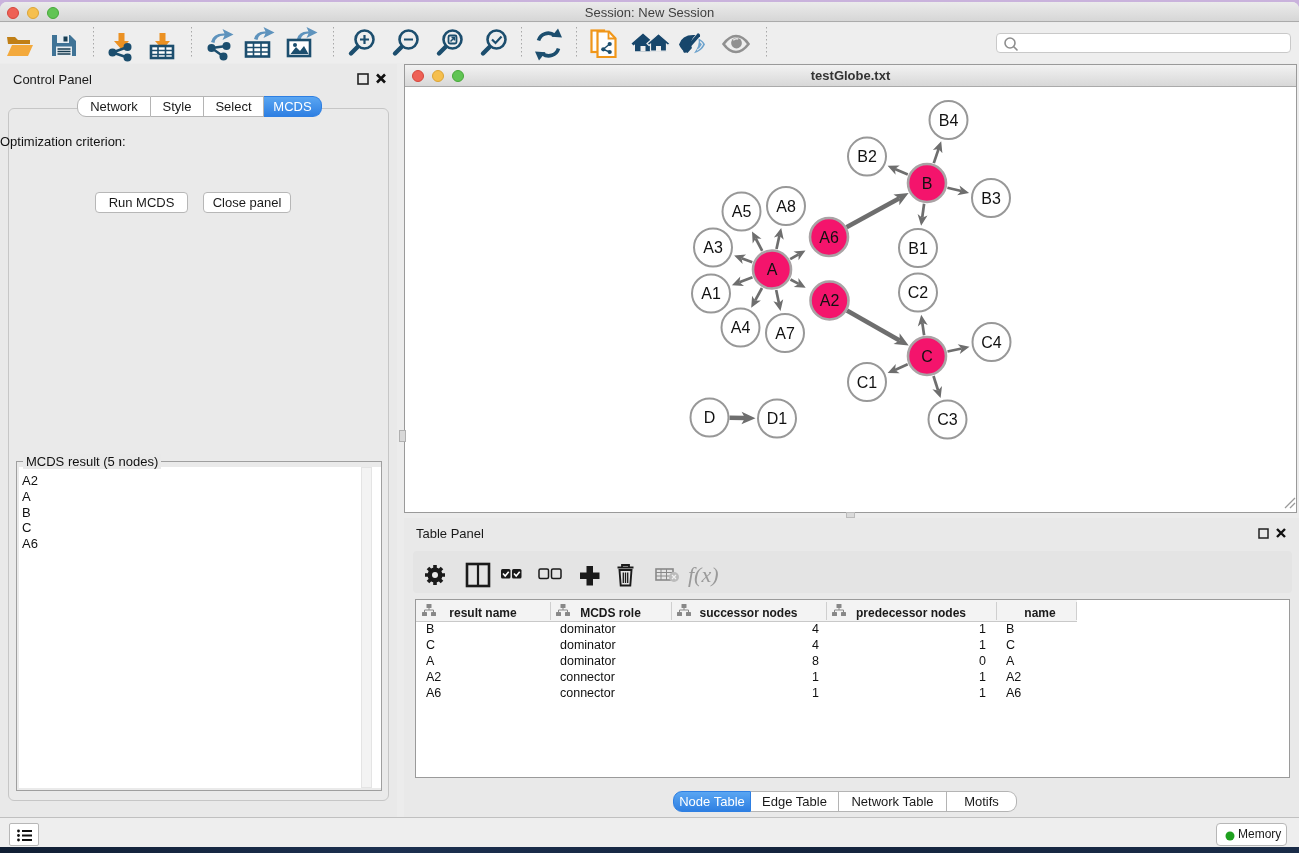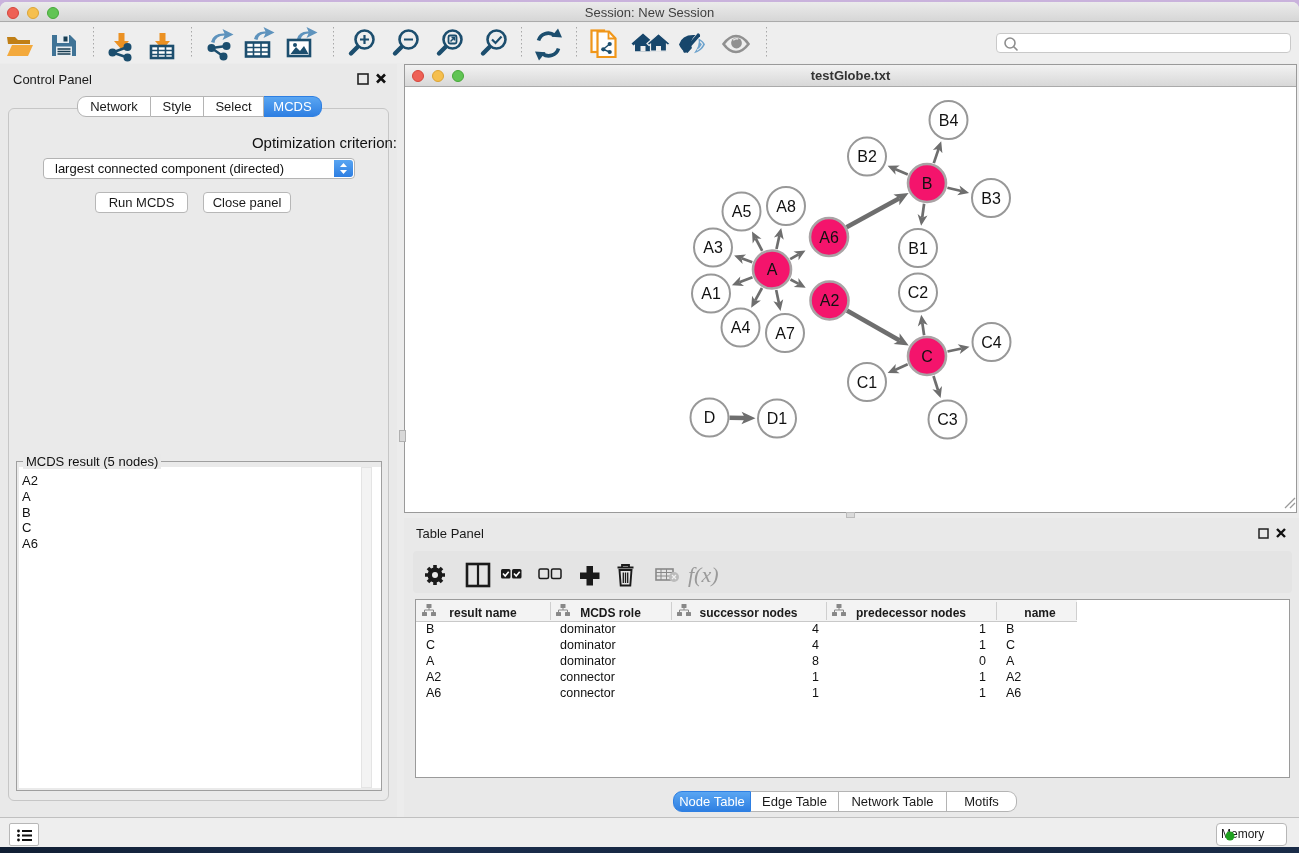--- a/index.html
+++ b/index.html
@@ -160,29 +160,21 @@
           <rect x="1" y="1" width="10" height="10" fill="none" stroke="#222" stroke-width="1.6"></rect>
           <path d="M20 1.5 l8 8 M28 1.5 l-8 8" stroke="#111" stroke-width="2.6"></path>
         </svg>
 <div class="tabrow" style="left:77px;top:32px">
  <div class="tab first" style="width:74px">Network</div>
  <div class="tab" style="width:53px">Style</div>
  <div class="tab" style="width:60px">Select</div>
  <div class="tab last sel" style="width:58px">MCDS</div>
 </div>
 <div id="ctrlinner"></div>
-<div class="abs" style="left:0;top:70px;width:397px;text-align:right;font-size:15px;color:#111">Optimization criterion:</div>
-<div class="abs" style="left:43px;top:94px;width:312px;height:21px;background:#fff;border:1px solid #b3b3b3;border-radius:4px">
- <div class="abs" style="left:11px;top:2px;font-size:13px;color:#111">largest connected component (directed)</div>
- <div class="abs" style="right:1px;top:1px;width:19px;height:17px;background:linear-gradient(#59a5f2,#2d7ee2);border-radius:0 3px 3px 0">
-  <svg width="19" height="17">
-              <path d="M9.5 3 l3.5 4 h-7 Z M9.5 14 l3.5 -4 h-7 Z" fill="#fff"></path>
-            </svg>
- </div>
-</div>
+<div class="abs" style="left:0;top:70px;width:397px;text-align:left;font-size:13px;color:#111">Optimization criterion:</div>
 <div class="btn" style="left:95px;top:128px;width:93px;height:21px;line-height:19px">Run MCDS</div>
 <div class="btn" style="left:203px;top:128px;width:88px;height:21px;line-height:19px">Close panel</div>
 <div class="abs" style="left:16px;top:397px;width:366px;height:330px;border:1px solid #9f9f9f">
  <div class="abs" style="left:2px;top:5px;width:362px;height:321px;background:#fff"></div>
  <div class="abs" style="left:344px;top:5px;width:11px;height:321px;background:#f3f3f3;border:1px solid #e4e4e4"></div>
  <div class="abs" style="left:6px;top:-8px;background:#e9e9e9;padding:0 3px;font-size:13px;color:#111">MCDS result (5 nodes)</div>
  <div class="abs" style="left:5px;top:11px;font-size:13px;color:#111;line-height:15.8px">A2<br>A<br>B<br>C<br>A6</div>
 </div>
 </div>
  <div id="netwin">
@@ -398,21 +390,21 @@
             <g stroke="#111" stroke-width="2">
               <path d="M12 7 h10 M12 11.5 h10 M12 16 h10"></path>
             </g>
             <g fill="#111">
               <circle cx="8.5" cy="7" r="1.4"></circle>
               <circle cx="8.5" cy="11.5" r="1.4"></circle>
               <circle cx="8.5" cy="16" r="1.4"></circle>
             </g>
           </svg>
  </div>
- <div class="btn" style="left:1216px;top:5px;width:71px;height:23px;font-size:12px;line-height:21px;padding-left:4px;text-align:left">Memory<svg width="10" height="10" style="position:absolute;left:8px;top:7px">
+ <div class="btn" style="left:1216px;top:5px;width:71px;height:23px;font-size:12px;line-height:21px;padding-left:21px;text-align:left">Memory<svg width="10" height="10" style="position:absolute;left:8px;top:7px">
             <circle cx="5" cy="5" r="4.5" fill="#1fa01f"></circle>
           </svg></div>
 </div>
 </div>
 <div id="deskbottom"></div>
 
 <svg width="14" height="14" style="position:absolute;left:1283px;top:496px">
       <path d="M12 2 L2 12 M12 7 L7 12" stroke="#9a9a9a" stroke-width="1.3"></path>
     </svg>
 <div class="abs" style="left:399px;top:430px;width:7px;height:12px;background:#d8d8d8;border:1px solid #b0b0b0"></div>

